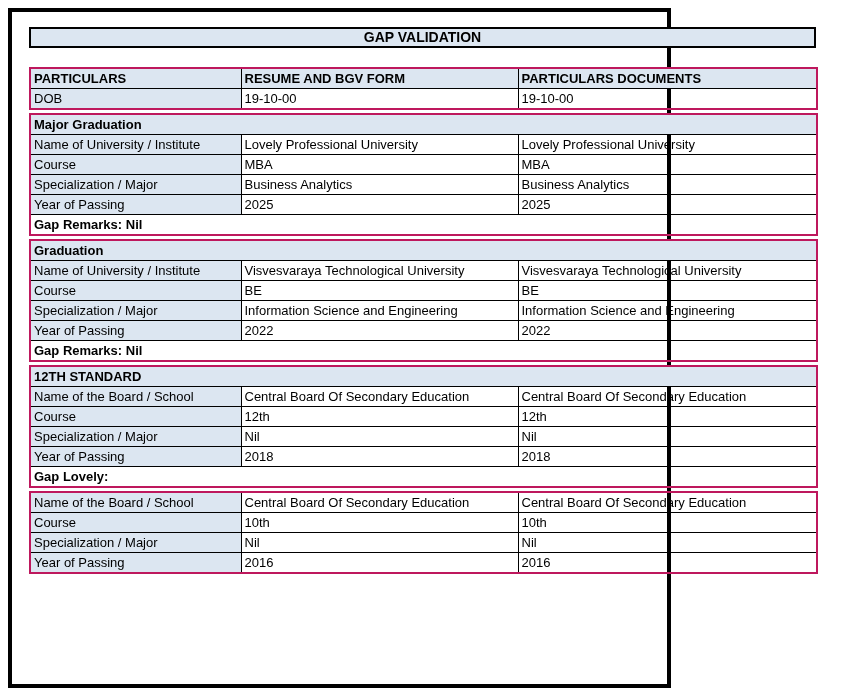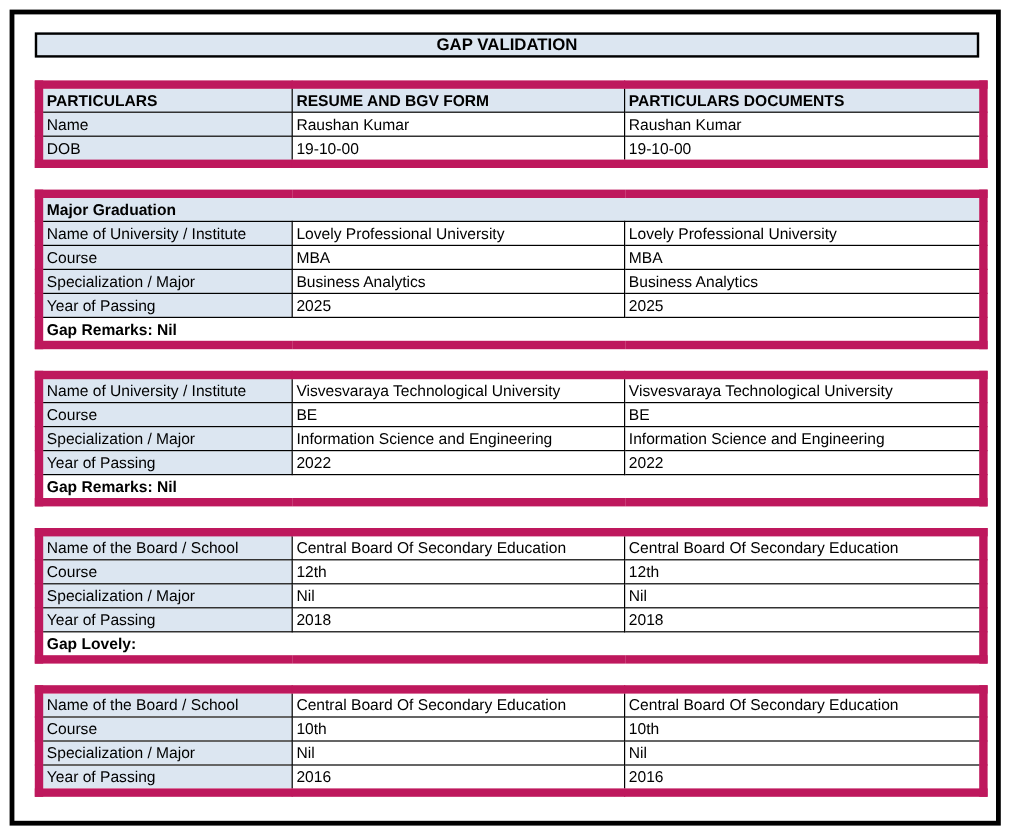--- a/index.html
+++ b/index.html
@@ -4,21 +4,21 @@
 <style>
   html, body {
     margin: 0; padding: 0;
     width: 841px; height: 694px;
     background: #ffffff;
     font-family: "Liberation Sans", sans-serif;
   }
   .frame {
     position: absolute;
     left: 8px; top: 8px;
-    width: 826px; height: 680px;
+    width: 663px; height: 680px;
     border: 4px solid #000;
     box-sizing: border-box;
     background: #fff;
   }
   .content {
     padding: 15px 0 0 17px;
   }
   .title-bar {
     width: 787px;
     height: 21px;
@@ -29,22 +29,22 @@
     font-weight: bold;
     font-size: 14px;
     line-height: 17px;
     color: #000;
     margin-bottom: 19px;
   }
   table.tbl {
     width: 787px;
     border-collapse: collapse;
     table-layout: fixed;
-    border: 7px solid #be185d;
-    margin-bottom: 18px;
+    border: 2px solid #be185d;
+    margin-bottom: 3px;
   }
   table.tbl td {
     border: 1px solid #000;
     height: 19px;
     font-size: 13px;
     line-height: 19px;
     color: #000;
     padding: 0 3px;
     vertical-align: middle;
     white-space: nowrap;
@@ -67,25 +67,20 @@
           <col style="width:277px">
           <col style="width:299px">
         </colgroup>
       <tbody>
           <tr>
         <td class="fill b">PARTICULARS</td>
         <td class="fill b">RESUME AND BGV FORM</td>
         <td class="fill b">PARTICULARS DOCUMENTS</td>
       </tr>
       <tr>
-        <td class="fill">Name</td>
-        <td>Raushan Kumar</td>
-        <td>Raushan Kumar</td>
-      </tr>
-      <tr>
         <td class="fill">DOB</td>
         <td>19-10-00</td>
         <td>19-10-00</td>
       </tr>
     </tbody>
       </table>
 
     <table class="tbl">
       <colgroup>
           <col style="width:211px">
@@ -122,20 +117,23 @@
     </tbody>
       </table>
 
     <table class="tbl">
       <colgroup>
           <col style="width:211px">
           <col style="width:277px">
           <col style="width:299px">
         </colgroup>
       <tbody>
+          <tr>
+        <td colspan="3" class="fill b">Graduation</td>
+      </tr>
       <tr>
         <td class="fill">Name of University / Institute</td>
         <td>Visvesvaraya Technological University</td>
         <td>Visvesvaraya Technological University</td>
       </tr>
       <tr>
         <td class="fill">Course</td>
         <td>BE</td>
         <td>BE</td>
       </tr>
@@ -155,20 +153,23 @@
     </tbody>
       </table>
 
     <table class="tbl">
       <colgroup>
           <col style="width:211px">
           <col style="width:277px">
           <col style="width:299px">
         </colgroup>
       <tbody>
+          <tr>
+        <td colspan="3" class="fill b">12TH STANDARD</td>
+      </tr>
       <tr>
         <td class="fill">Name of the Board / School</td>
         <td>Central Board Of Secondary Education</td>
         <td>Central Board Of Secondary Education</td>
       </tr>
       <tr>
         <td class="fill">Course</td>
         <td>12th</td>
         <td>12th</td>
       </tr>

